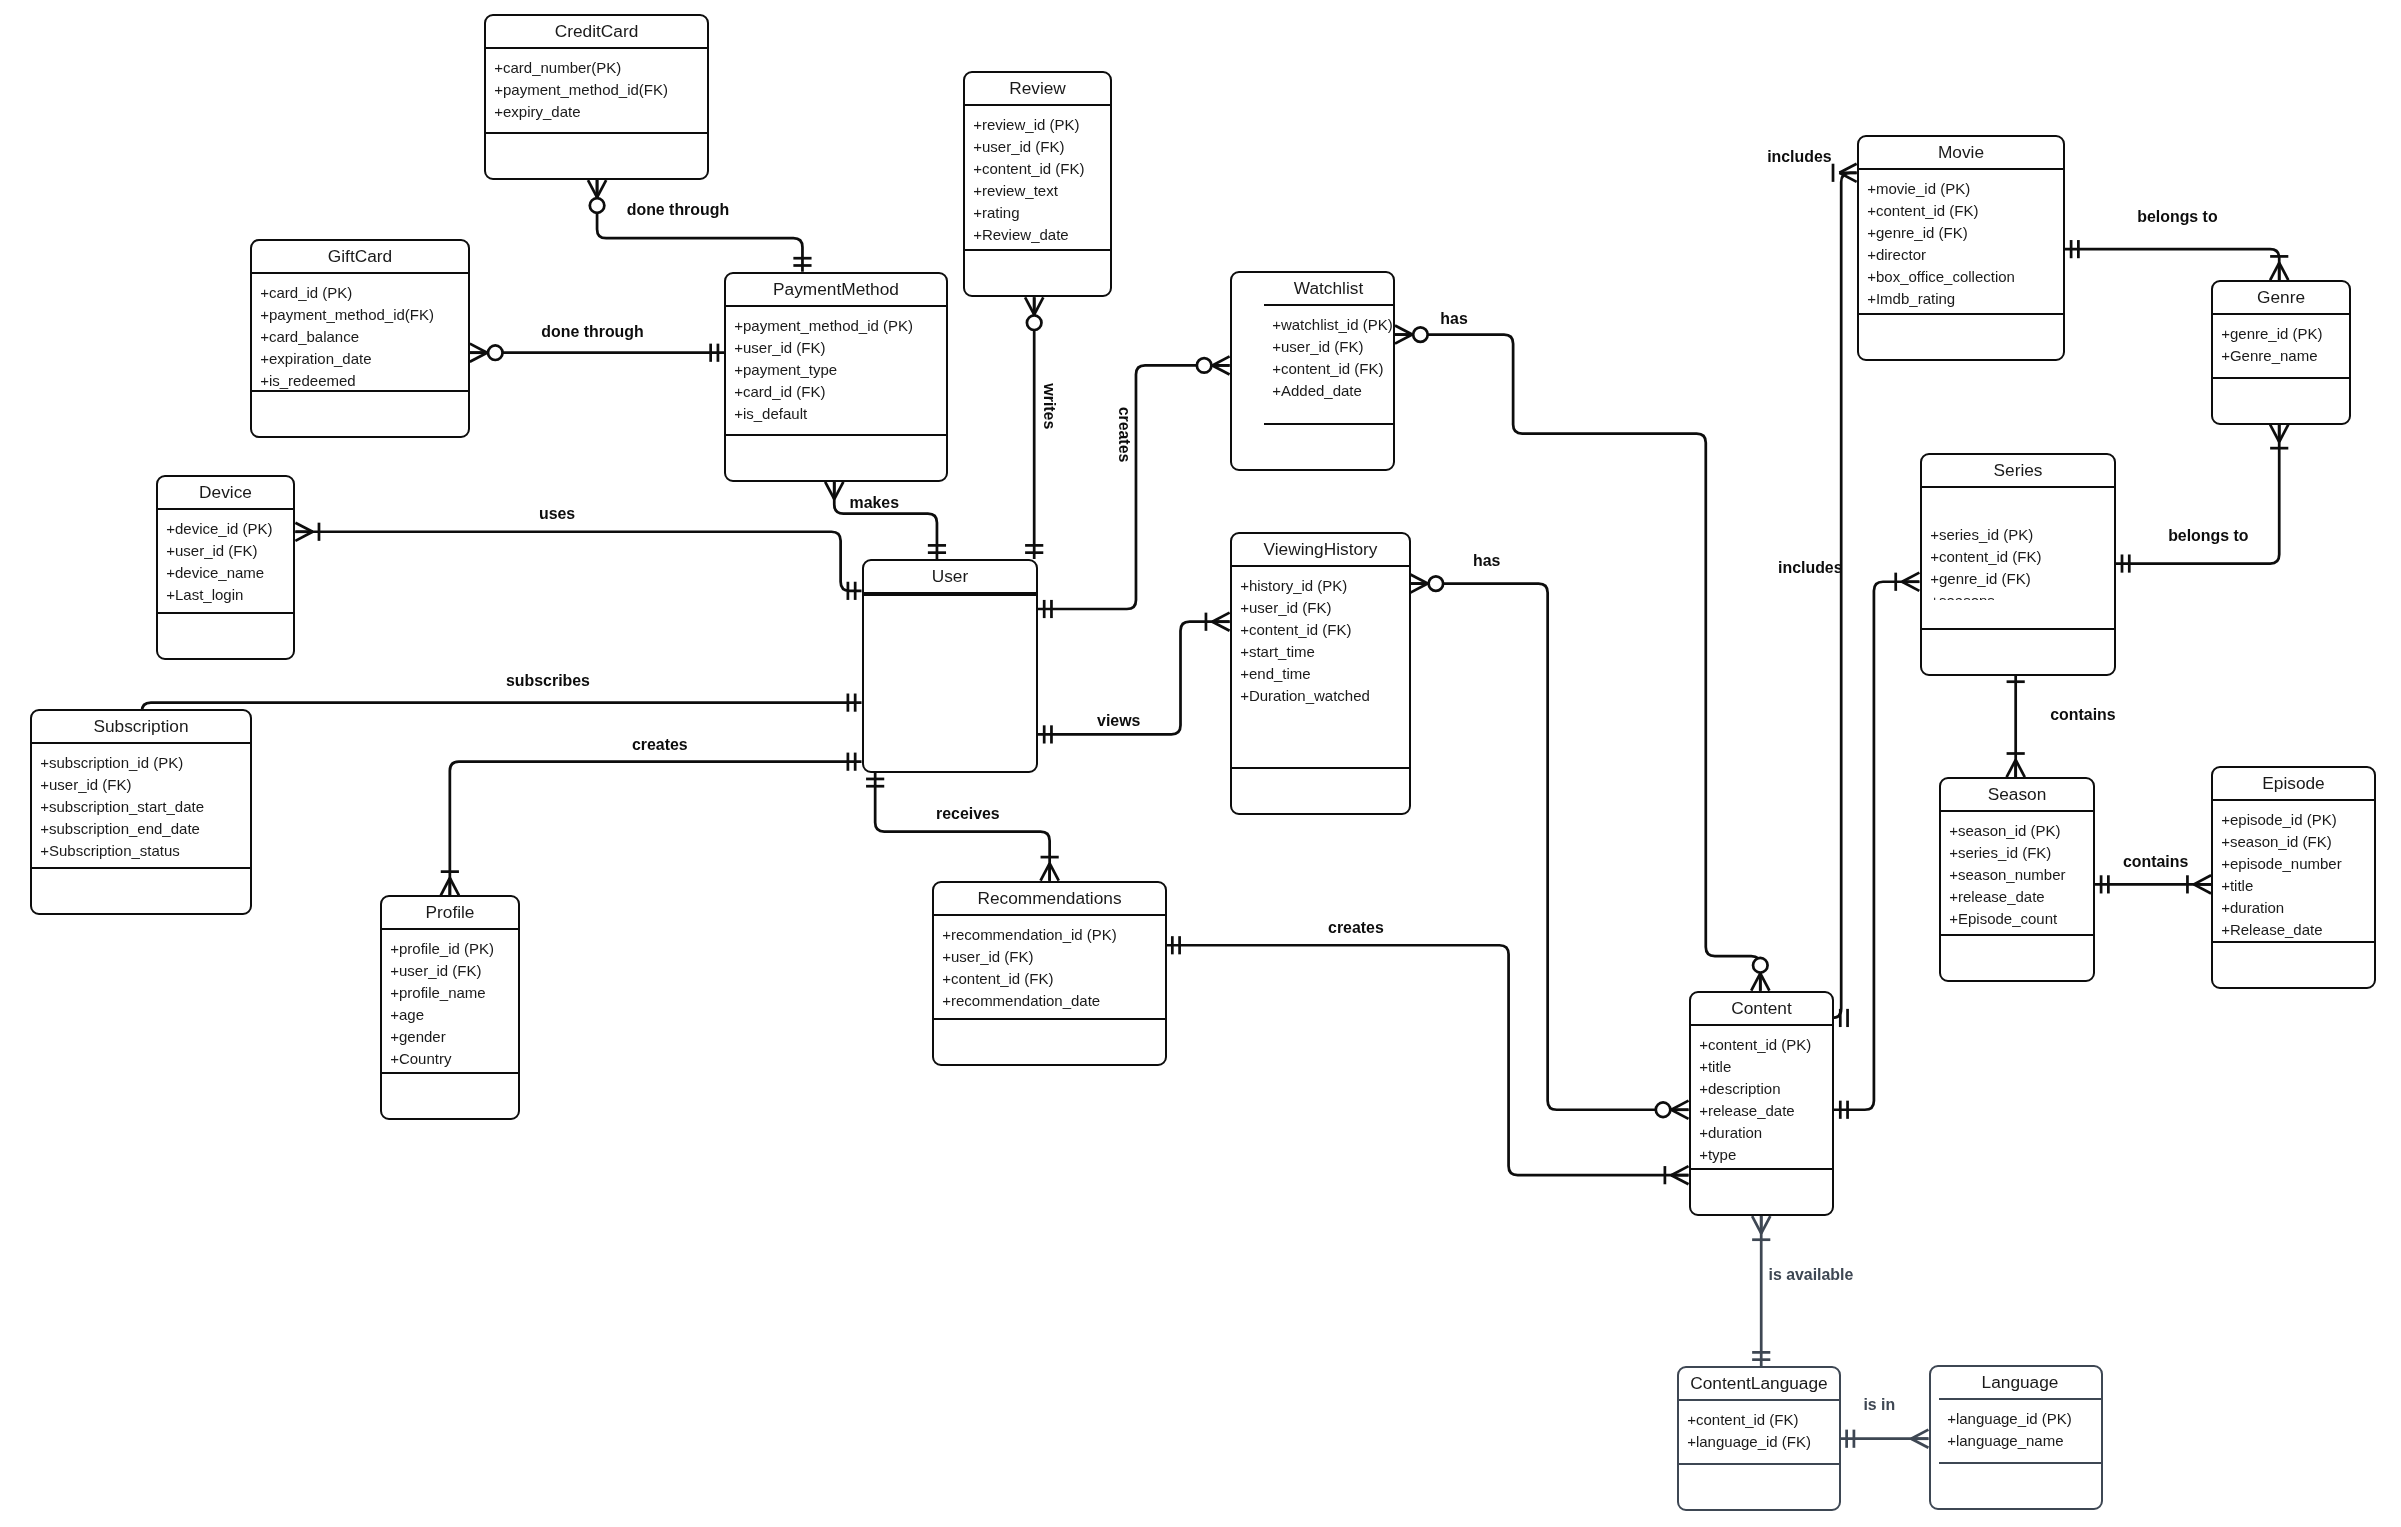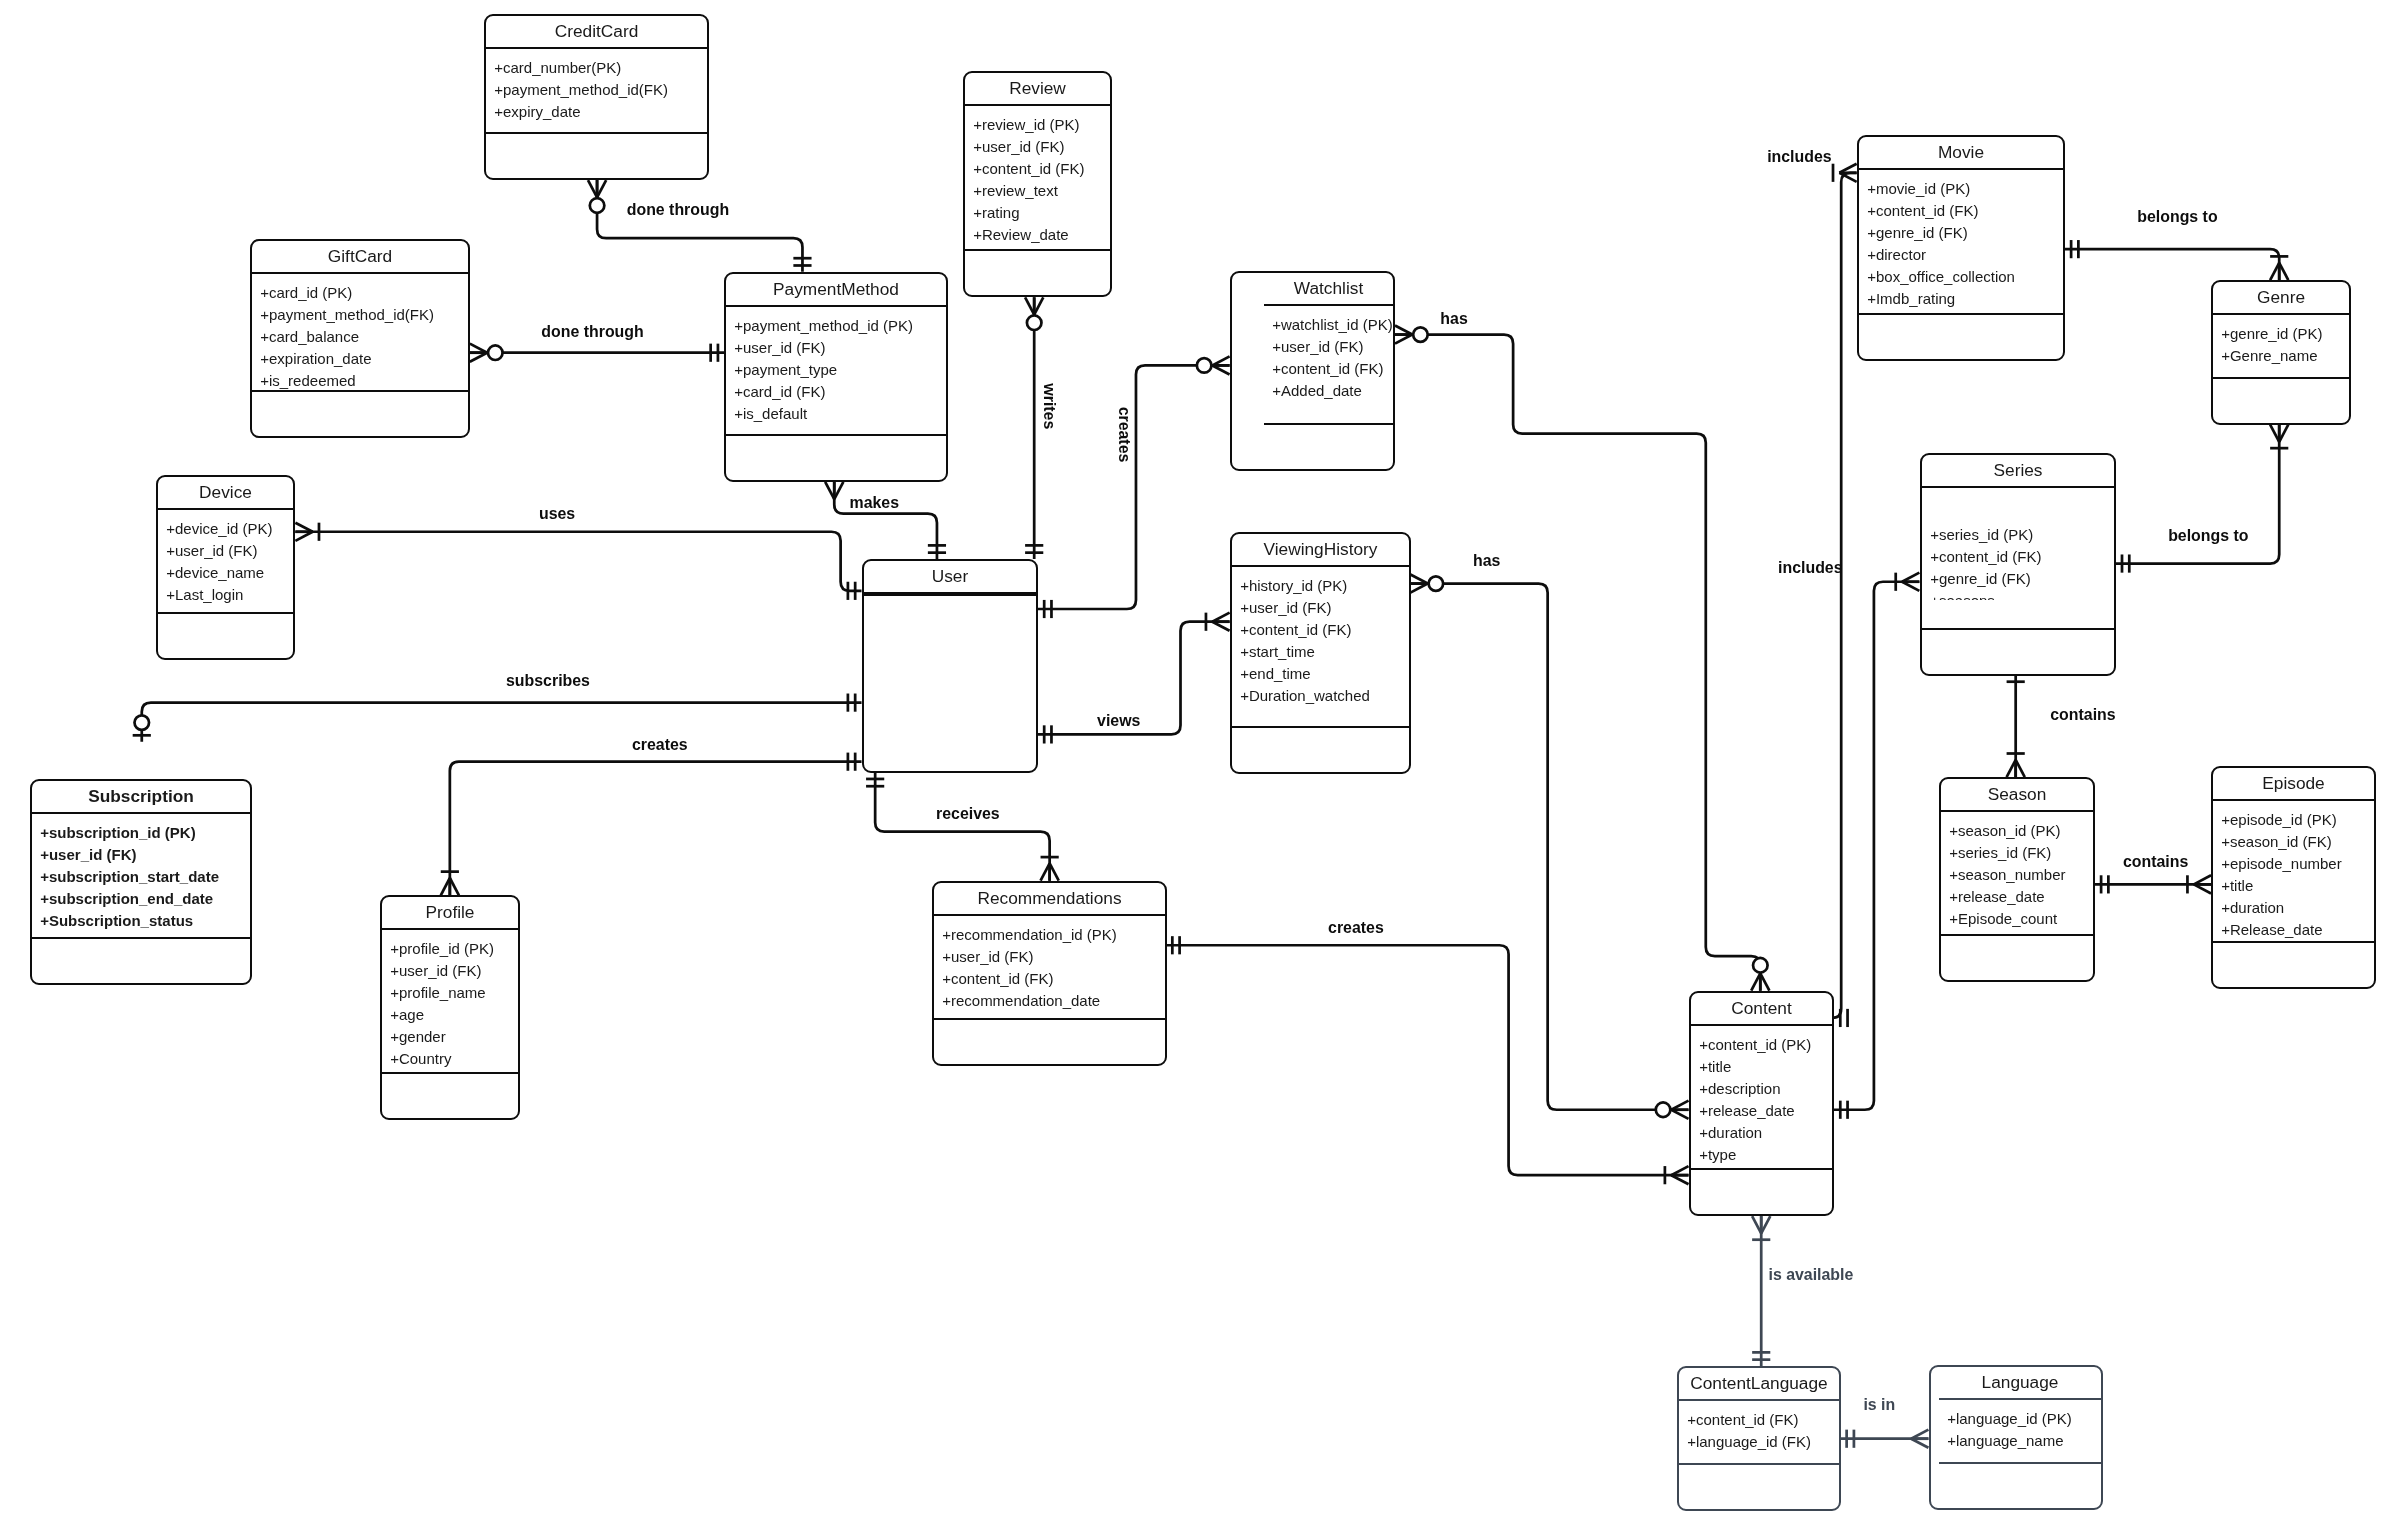--- a/index.html
+++ b/index.html
@@ -314,21 +314,21 @@
           <div class="e-attr">+user_id (FK)</div>
           <div class="e-attr">+device_name</div>
           <div class="e-attr">+Last_login</div>
         </div>
         <div class="e-footer"></div>
       </div>
       <div class="entity" style="left: 862px; top: 559px; width: 176px; height: 214px;">
         <div class="e-title">User</div>
         <div class="e-footer"></div>
       </div>
-      <div class="entity" style="left: 1230px; top: 532px; width: 181px; height: 242px;">
+      <div class="entity" style="left: 1230px; top: 532px; width: 181px; height: 283px;">
         <div class="e-title">ViewingHistory</div>
         <div class="e-attrs">
           <div class="e-attr">+history_id (PK)</div>
           <div class="e-attr">+user_id (FK)</div>
           <div class="e-attr">+content_id (FK)</div>
           <div class="e-attr">+start_time</div>
           <div class="e-attr">+end_time</div>
           <div class="e-attr">+Duration_watched</div>
         </div>
         <div class="e-footer"></div>
@@ -338,21 +338,21 @@
         <div class="e-attrs">
           <div class="e-attr">+series_id (PK)</div>
           <div class="e-attr">+content_id (FK)</div>
           <div class="e-attr">+genre_id (FK)</div>
           <div class="e-attr">+seasons</div>
           <div class="e-attr">+episodes_per_season</div>
           <div class="e-attr">+Imdb_rating</div>
         </div>
         <div class="e-footer"></div>
       </div>
-      <div class="entity" style="left: 30px; top: 779px; width: 222px; height: 206px; font-weight: bold;">
+      <div class="entity" style="left: 30px; top: 709px; width: 222px; height: 206px;">
         <div class="e-title">Subscription</div>
         <div class="e-attrs">
           <div class="e-attr">+subscription_id (PK)</div>
           <div class="e-attr">+user_id (FK)</div>
           <div class="e-attr">+subscription_start_date</div>
           <div class="e-attr">+subscription_end_date</div>
           <div class="e-attr">+Subscription_status</div>
         </div>
         <div class="e-footer"></div>
       </div>

